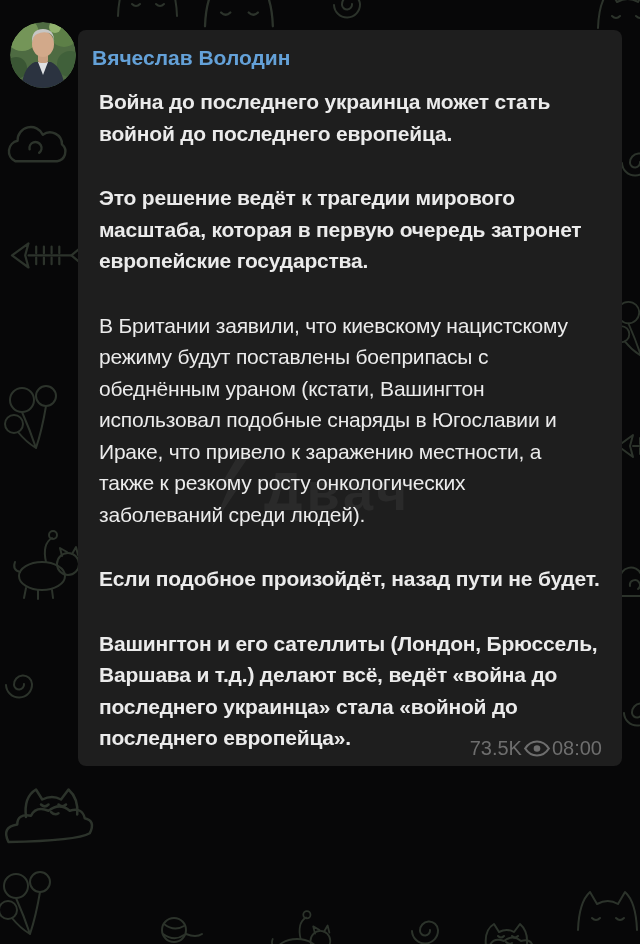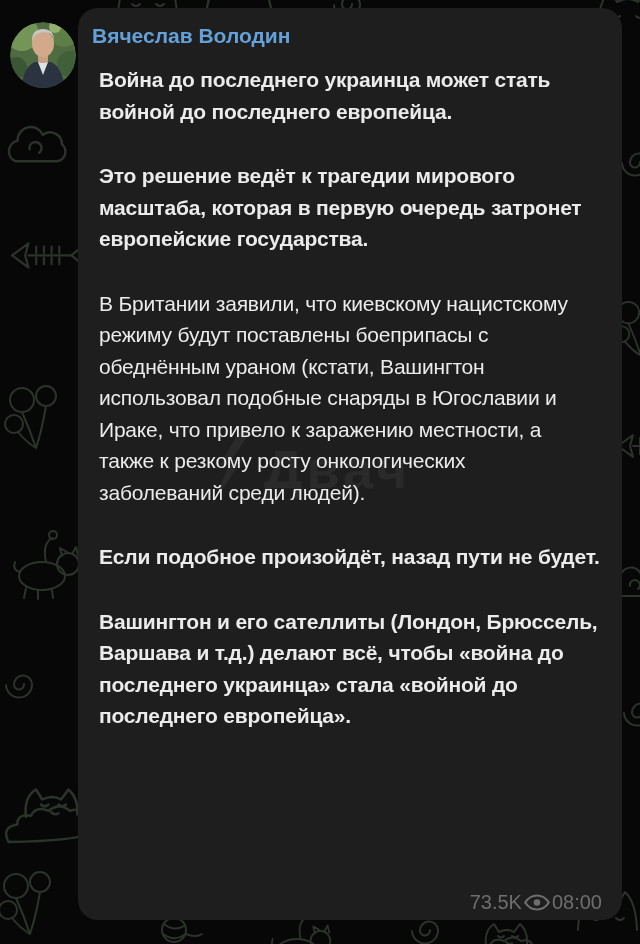--- a/index.html
+++ b/index.html
@@ -7,22 +7,22 @@
     font-family:"Liberation Sans", sans-serif;}
   .screen{position:absolute;inset:0;width:640px;height:944px;}
   
   .doodles{position:absolute;left:0;top:0;}
   .doodles *{stroke:var(--doodle-stroke,#2c332b);fill:none;stroke-width:2;
     stroke-linecap:round;stroke-linejoin:round;}
   
   .avatar{position:absolute;left:10px;top:22px;width:66px;height:66px;
     border-radius:50%;overflow:hidden;cursor:pointer;}
   
-  .bubble{position:absolute;left:78px;top:8px;width:544px;height:912px;
-    background:var(--bubble,#1e1e1e);border-radius:20px;}
+  .bubble{position:absolute;left:78px;top:30px;width:544px;height:736px;
+    background:var(--bubble,#1e1e1e);border-radius:8px;}
   .sender{position:absolute;left:14px;top:16px;font-size:21px;font-weight:700;
     color:var(--name-color,#64a1d8);cursor:pointer;z-index:2;}
   .msg-body{position:absolute;left:14px;top:56px;width:514px;z-index:1;
     color:var(--text,#ebebeb);font-size:21px;line-height:31.5px;letter-spacing:-0.2px;}
   .para{white-space:pre-line;margin:0 0 33px 7px;}
   .para:last-child{margin-bottom:0;}
   .para.bold{font-weight:700;}
   
   .watermark{position:absolute;left:130px;top:424px;display:flex;align-items:center;
     gap:14px;z-index:0;pointer-events:none;color:var(--watermark-color,rgba(255,255,255,0.055));}
@@ -148,21 +148,21 @@
 европейские государства.</div>
         <div class="para">В Британии заявили, что киевскому нацистскому
 режиму будут поставлены боеприпасы с
 обеднённым ураном (кстати, Вашингтон
 использовал подобные снаряды в Югославии и
 Ираке, что привело к заражению местности, а
 также к резкому росту онкологических
 заболеваний среди людей).</div>
         <div class="para bold">Если подобное произойдёт, назад пути не будет.</div>
         <div class="para bold">Вашингтон и его сателлиты (Лондон, Брюссель,
-Варшава и т.д.) делают всё, чтобы «война до
+Варшава и т.д.) делают всё, ведёт «война до
 последнего украинца» стала «войной до
 последнего европейца».</div>
       </div>
 
     <div class="meta">
       <span>73.5K</span>
       <svg width="26" height="17" viewBox="0 0 26 17">
         <path d="M13 1.5 C6.8 1.5 2.6 6.3 1.2 8.5 C2.6 10.7 6.8 15.5 13 15.5 C19.2 15.5 23.4 10.7 24.8 8.5 C23.4 6.3 19.2 1.5 13 1.5 Z" fill="none" stroke="currentColor" stroke-width="2.2"></path>
         <circle cx="13" cy="8.5" r="3.3" fill="currentColor"></circle>
       </svg>

